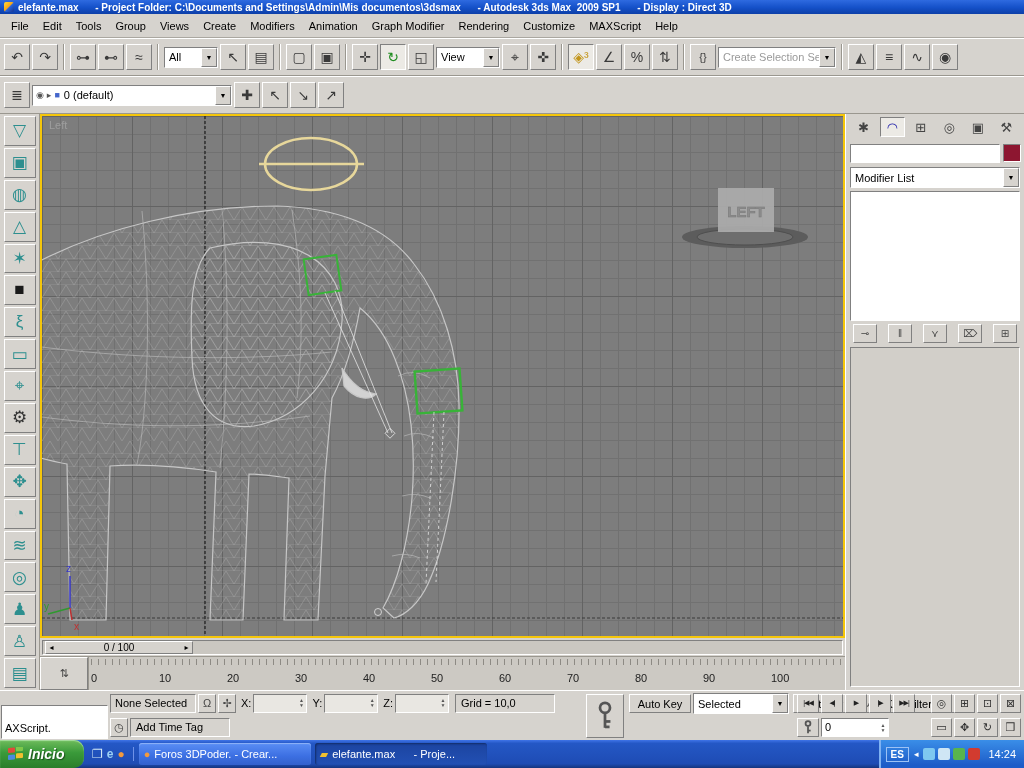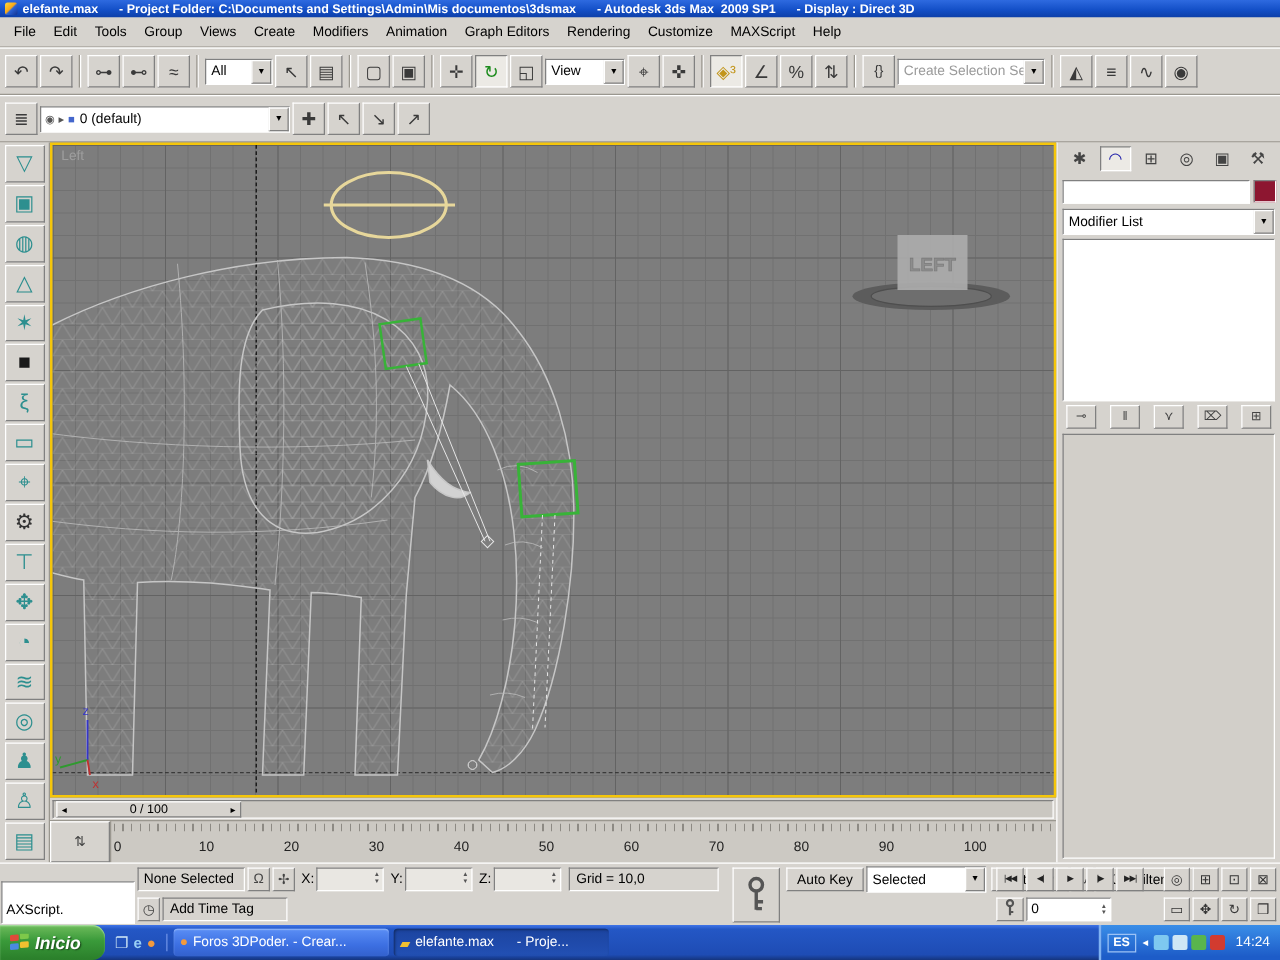--- a/index.html
+++ b/index.html
@@ -99,21 +99,21 @@
   .mini-listener { height:23px; margin:1px 0 1px 1px; background:#fff; border:1px solid; border-color:#808080 #fff #fff #808080; padding:16px 3px; overflow:hidden; }
   .sb-colB { width:475px; flex:none; display:flex; flex-direction:column; }
   .sel-status { width:86px; height:19px; padding:2px 4px; }
   .sb-btn { width:18px; height:19px; display:flex; align-items:center; justify-content:center;
     font-size:11px; color:#444; border:1px solid; border-color:#fff #808080 #808080 #fff; background:#d6d3ce; }
   .coord-label { margin-left:3px; }
   .coord-field { width:54px; height:19px; display:flex; background:#e9e7e2; border:1px solid; border-color:#808080 #fff #fff #808080; }
   .cf-val { flex:1; padding:2px 3px; }
   .spin { width:10px; display:flex; flex-direction:column; align-items:center; justify-content:center; }
   .spin i { font-style:normal; font-size:5px; line-height:5px; color:#555; }
-  .grid-box { width:120px; height:19px; padding:2px 5px; margin-left:4px; }
+  .grid-box { width:100px; height:19px; padding:2px 5px; margin-left:4px; }
   .prompt-box { width:338px; height:19px; padding:2px 5px; white-space:nowrap; overflow:hidden; }
   .timetag-box { width:100px; height:19px; padding:2px 5px; }
   .sb-colC { width:44px; flex:none; display:flex; align-items:center; justify-content:center; }
   .bigkey { width:38px; height:44px; display:flex; align-items:center; justify-content:center; }
   .sb-colD { width:168px; flex:none; display:flex; flex-direction:row; }
   .akey { width:62px; height:19px; }
   .keycombo { width:96px; }
   .kfilters { width:78px; height:19px; }
   .sb-colE { width:134px; flex:none; display:flex; flex-direction:column; }
   .pbtn { height:19px; min-width:22px; padding:0 2px; font-size:7px; letter-spacing:-1px; color:#222; }
@@ -157,21 +157,21 @@
 
 <div class="menubar">
     <div class="menu-item">File</div>
     <div class="menu-item">Edit</div>
     <div class="menu-item">Tools</div>
     <div class="menu-item">Group</div>
     <div class="menu-item">Views</div>
     <div class="menu-item">Create</div>
     <div class="menu-item">Modifiers</div>
     <div class="menu-item">Animation</div>
-    <div class="menu-item">Graph Editors</div>
+    <div class="menu-item">Graph Modifier</div>
     <div class="menu-item">Rendering</div>
     <div class="menu-item">Customize</div>
     <div class="menu-item">MAXScript</div>
     <div class="menu-item">Help</div>
   </div>
 
 <div class="toolbar">
   <div class="tbgroup">
       <div class="tbtn raised">
         <span class="g">↶</span>

